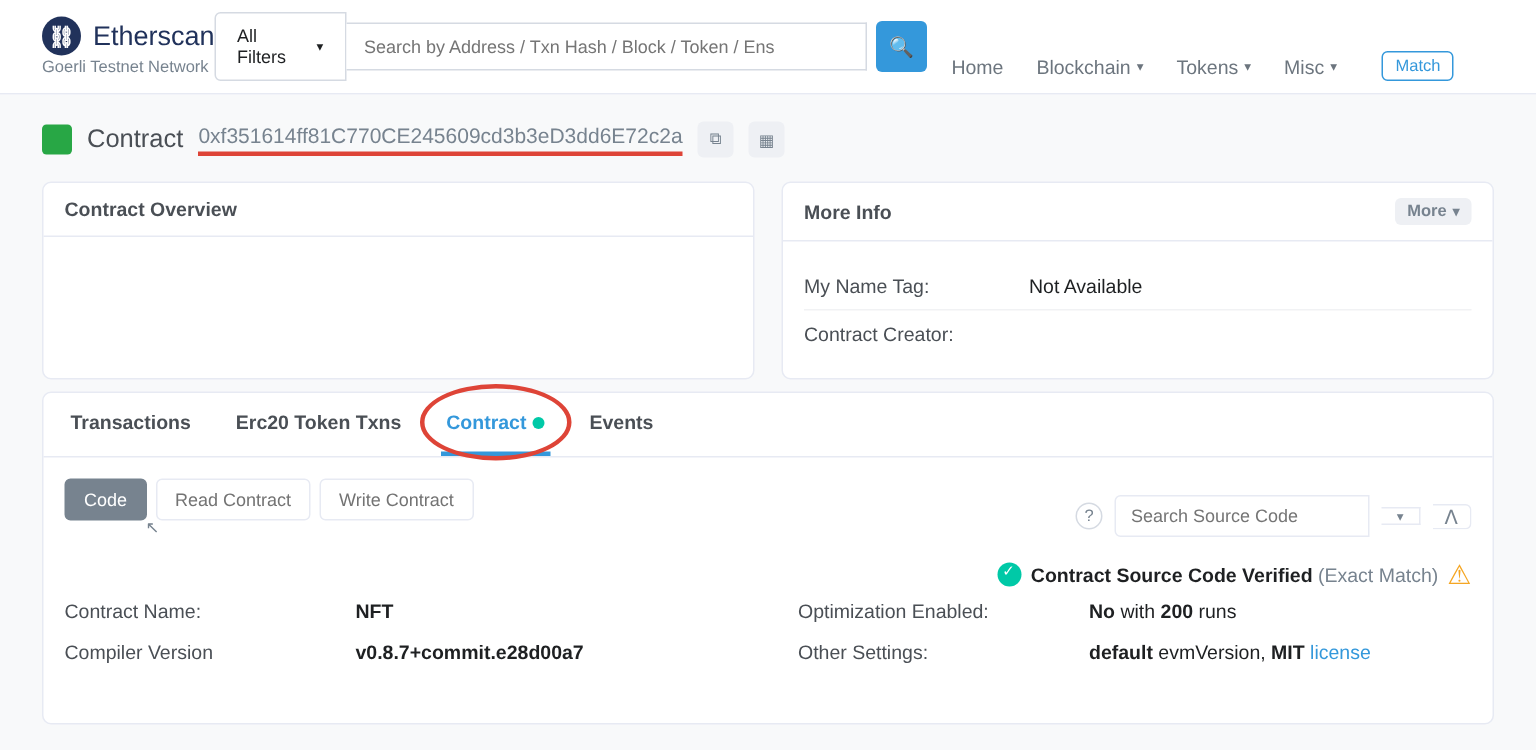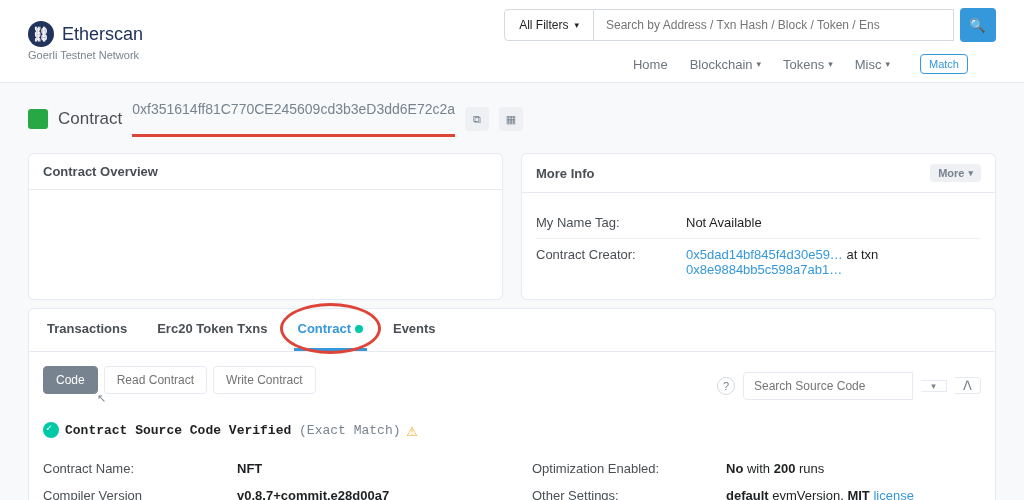--- a/index.html
+++ b/index.html
@@ -14,50 +14,50 @@
   .filter-dd { border:1px solid #d5dae2; border-radius:4px 0 0 4px; padding:8px 14px; font-size:12px; display:flex; align-items:center; gap:6px; background:#fff;}
   .searchbox { border:1px solid #d5dae2; border-left:none; padding:8px 12px; font-size:12px; color:#77838f; width:360px;}
   .searchbtn { background:#3498db; border:none; color:#fff; width:36px; height:34px; border-radius:4px; margin-left:6px; display:flex;align-items:center;justify-content:center;}
   .navrow { display:flex; align-items:center; gap:22px; justify-content:space-between; padding:6px 28px 0 0;}
   .navitem { font-size:13px; color:#6c757e; display:flex; align-items:center; gap:4px;}
   .badge-goerli { border:1px solid #3498db; color:#3498db; font-size:11px; padding:3px 8px; border-radius:4px; margin-left:8px;}
   .main { padding: 18px 28px; }
   .titleline { display:flex; align-items:center; gap:10px; margin-bottom:16px;}
   .cube-icon { width:20px;height:20px;background:#28a745;border-radius:3px;}
   .title-contract { font-size:17px; font-weight:400; color:#4a4f55;}
-  .addr { font-size:14px; color:#77838f; border-bottom:3px solid #de4437; padding-bottom:17px;}
+  .addr { font-size:14px; color:#77838f; border-bottom:3px solid #de4437; padding-bottom:3px;}
   .iconbtn-sm { width:24px;height:24px; background:#eef0f4; border-radius:4px; display:inline-flex;align-items:center;justify-content:center; color:#77838f; font-size:11px;}
   .cards { display:flex; gap:18px; margin-bottom:8px;}
   .card { background:#fff; border:1px solid #e7eaf3; border-radius:6px; flex:1; padding:0;}
   .card-hd { padding:10px 14px; border-bottom:1px solid #e7eaf3; font-size:13px; font-weight:600; color:#4a4f55; display:flex; justify-content:space-between; align-items:center;}
   .more-dd { background:#eef0f4; border-radius:4px; padding:3px 8px; font-size:11px; color:#77838f; display:flex; gap:4px; align-items:center;}
   .card-body { padding:14px; }
   .row { display:flex; padding:8px 0;}
   .row + .row { border-top:1px solid #f1f2f4;}
   .klabel { width:150px; color:#4a4f55;}
   .kval { flex:1; color:#1e2022;}
   .link { color:#3498db;}
   .tabs-card { background:#fff; border:1px solid #e7eaf3; border-radius:6px; }
   .tabbar { display:flex; gap:22px; padding:0 14px; border-bottom:1px solid #e7eaf3;}
   .tab { padding:12px 4px; font-size:13px; font-weight:600; color:#4a4f55; border-bottom:3px solid transparent; display:flex; align-items:center; gap:4px;}
   .tab.active { color:#3498db; border-bottom-color:#3498db;}
   .circled { position:relative;}
   .circled::after{ content:""; position:absolute; inset:-6px -14px; border:3px solid #de4437; border-radius:50%;}
   .verified-dot { width:8px;height:8px;background:#00c9a7;border-radius:50%;}
-  .subtoolbar { padding:14px; display:flex; justify-content:space-between; align-items:center;}
+  .subtoolbar { padding:14px; display:flex; justify-content:space-between; align-items:flex-end;}
   .pillgroup { display:flex; gap:6px;}
   .pill { border:1px solid #e7eaf3; border-radius:4px; padding:6px 12px; font-size:12px; color:#737373; background:#fff;}
   .pill.active { background:#77838f; color:#fff; border-color:#77838f;}
   .right-tools { display:flex; gap:8px; align-items:center;}
   .help-q { width:18px;height:18px;border:1px solid #d5dae2;border-radius:50%;display:flex;align-items:center;justify-content:center;font-size:11px;color:#77838f;}
   .src-search { border:1px solid #e7eaf3; padding:6px 10px; font-size:12px; color:#77838f; width:170px; border-radius:4px 0 0 4px;}
   .src-dd { border:1px solid #e7eaf3; border-left:none; width:26px; display:flex;align-items:center;justify-content:center; color:#77838f;}
   .src-up { border:1px solid #e7eaf3; border-left:none; width:26px; border-radius:0 4px 4px 0; display:flex;align-items:center;justify-content:center; color:#77838f;}
   .content-inner { padding:0 14px 14px;}
-  .verify-line { display:flex; align-items:center; gap:6px; font-size:13px; margin-bottom:14px; justify-content:flex-start;font-family:Liberation Mono, monospace;}
+  .verify-line { display:flex; align-items:center; gap:6px; font-size:13px; justify-content:flex-end;}
   .vleft { display:flex; align-items:center; gap:6px;}
   .check-ico { width:16px;height:16px;background:#00c9a7;border-radius:50%;position:relative;}
   .check-ico::after{content:"✓";position:absolute;color:#fff;font-size:10px;left:3px;top:0;}
   .warn-ico { color:#f5a623; font-size:18px;}
   .info-grid { display:flex; gap:40px; margin-bottom:20px;}
   .info-col { flex:1;}
   .info-row { display:flex; padding:6px 0;}
   .info-l { width:150px; color:#4a4f55;}
   .info-r { color:#1e2022;padding-left:44px;}
   .gray { color:#77838f; font-weight:400;}
@@ -69,21 +69,21 @@
 <body>
 
 <div class="topbar">
   <div class="brand">
     <div class="brand-row">
       <span class="brand-logo">⛓</span>
       <span class="brand-name">Etherscan</span>
     </div>
     <span class="brand-sub">Goerli Testnet Network</span>
   </div>
-  <div style="display:flex;flex-direction:column;align-items:flex-end;gap:6px;">
+  <div style="display:flex;flex-direction:row;align-items:flex-end;gap:16px;">
     <div class="searchgroup">
       <div class="filter-dd">
         <span>All Filters</span>
         <span class="chev">▾</span>
       </div>
       <input class="searchbox" placeholder="Search by Address / Txn Hash / Block / Token / Ens" style="">
       <button class="searchbtn">
         <span>🔍</span>
       </button>
     </div>
@@ -133,23 +133,20 @@
             <span class="chev">▾</span>
           </span>
       </div>
       <div class="card-body">
         <div class="row">
           <div class="klabel">My Name Tag:</div>
           <div class="kval">Not Available</div>
         </div>
         <div class="row">
           <div class="klabel">Contract Creator:</div>
-          <div class="kval">
-            <span class="link">0x5dad14bf845f4d30e59…</span><span> at txn </span><span class="link">0x8e9884bb5c598a7ab1…</span>
-          </div>
         </div>
       </div>
     </div>
   </div>
 
   <div class="tabs-card">
     <div class="tabbar">
       <div class="tab">Transactions</div>
       <div class="tab">Erc20 Token Txns</div>
       <div class="tab active circled">

